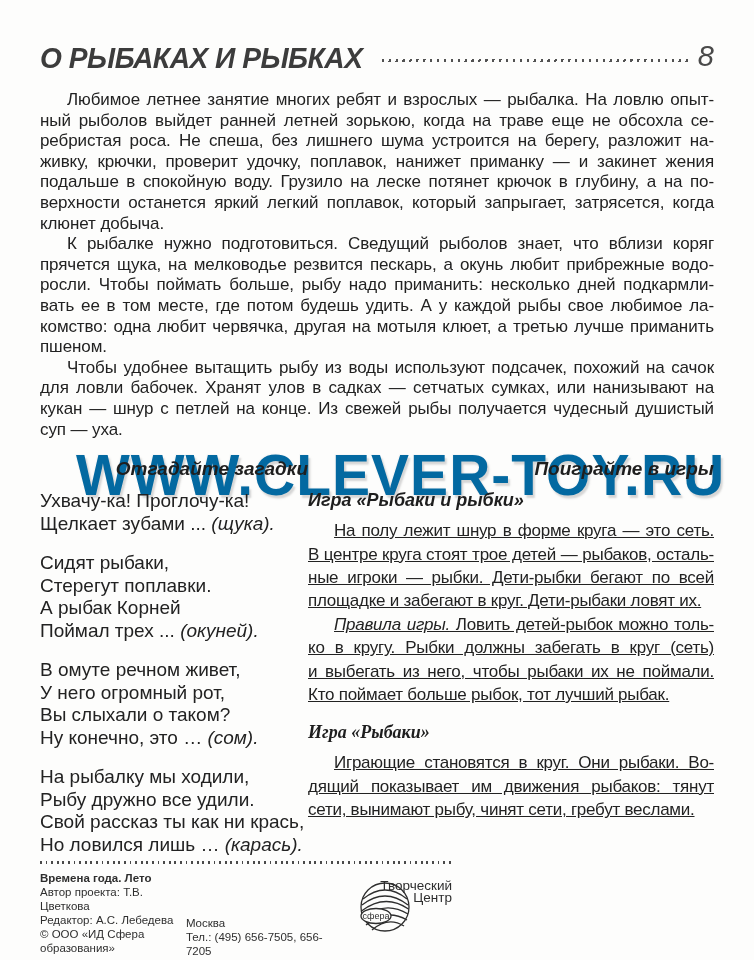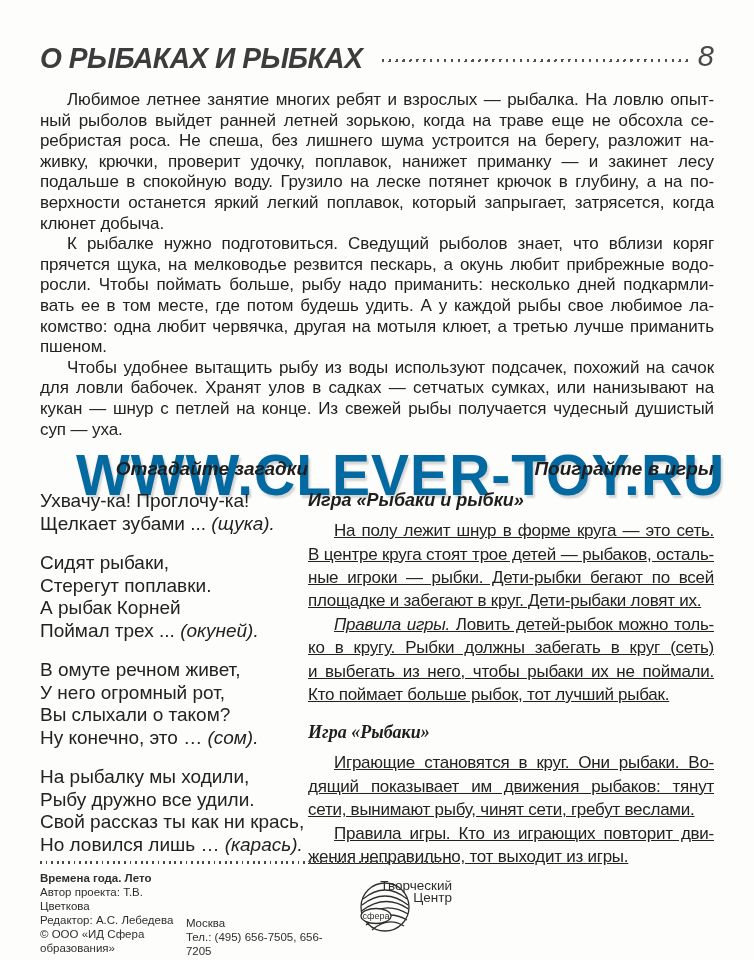--- a/index.html
+++ b/index.html
@@ -80,21 +80,21 @@
       <div class="title">О РЫБАКАХ И РЫБКАХ</div>
       <div class="leader"></div>
       <div class="pagenum">8</div>
     </div>
 
     <div class="intro">
         <div class="para">
           <div class="line j ind">Любимое летнее занятие многих ребят и взрослых — рыбалка. На ловлю опыт-</div>
           <div class="line j">ный рыболов выйдет ранней летней зорькою, когда на траве еще не обсохла се-</div>
           <div class="line j">ребристая роса. Не спеша, без лишнего шума устроится на берегу, разложит на-</div>
-          <div class="line j">живку, крючки, проверит удочку, поплавок, нанижет приманку — и закинет лесу</div>
+          <div class="line j">живку, крючки, проверит удочку, поплавок, нанижет приманку — и закинет жения</div>
           <div class="line j">подальше в спокойную воду. Грузило на леске потянет крючок в глубину, а на по-</div>
           <div class="line j">верхности останется яркий легкий поплавок, который запрыгает, затрясется, когда</div>
           <div class="line">клюнет добыча.</div>
         </div>
         <div class="para">
           <div class="line j ind">К рыбалке нужно подготовиться. Сведущий рыболов знает, что вблизи коряг</div>
           <div class="line j">прячется щука, на мелководье резвится пескарь, а окунь любит прибрежные водо-</div>
           <div class="line j">росли. Чтобы поймать больше, рыбу надо приманить: несколько дней подкармли-</div>
           <div class="line j">вать ее в том месте, где потом будешь удить. А у каждой рыбы свое любимое ла-</div>
           <div class="line j">комство: одна любит червячка, другая на мотыля клюет, а третью лучше приманить</div>
@@ -150,24 +150,20 @@
               <div class="line j ind"><em>Правила игры.</em> Ловить детей-рыбок можно толь-</div>
               <div class="line j">ко в кругу. Рыбки должны забегать в круг (сеть)</div>
               <div class="line j">и выбегать из него, чтобы рыбаки их не поймали.</div>
               <div class="line">Кто поймает больше рыбок, тот лучший рыбак.</div>
             </div>
             <div class="game-title later">Игра «Рыбаки»</div>
             <div class="gamepara">
               <div class="line j ind">Играющие становятся в круг. Они рыбаки. Во-</div>
               <div class="line j">дящий показывает им движения рыбаков: тянут</div>
               <div class="line">сети, вынимают рыбу, чинят сети, гребут веслами.</div>
-            </div>
-            <div class="gamepara">
-              <div class="line j ind">Правила игры. Кто из играющих повторит дви-</div>
-              <div class="line">жения неправильно, тот выходит из игры.</div>
             </div>
           </div>
       </div>
     </div>
   </div>
 
   <div class="footer">
     <div class="f-dots"></div>
     <div class="f-cols">
       <div class="f-col1">

